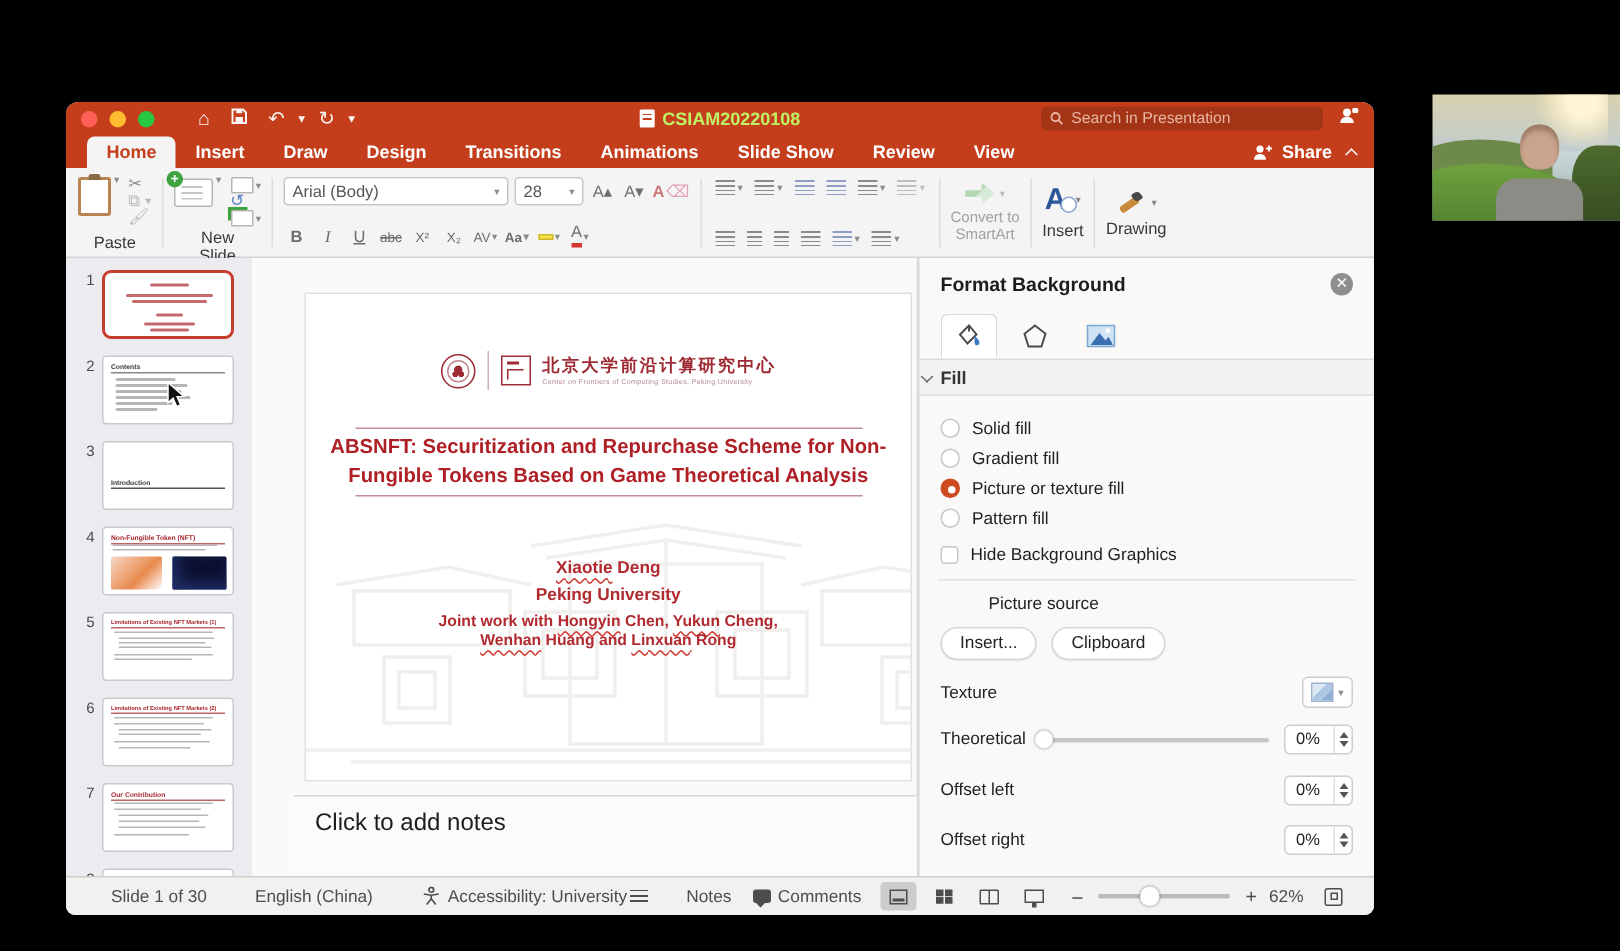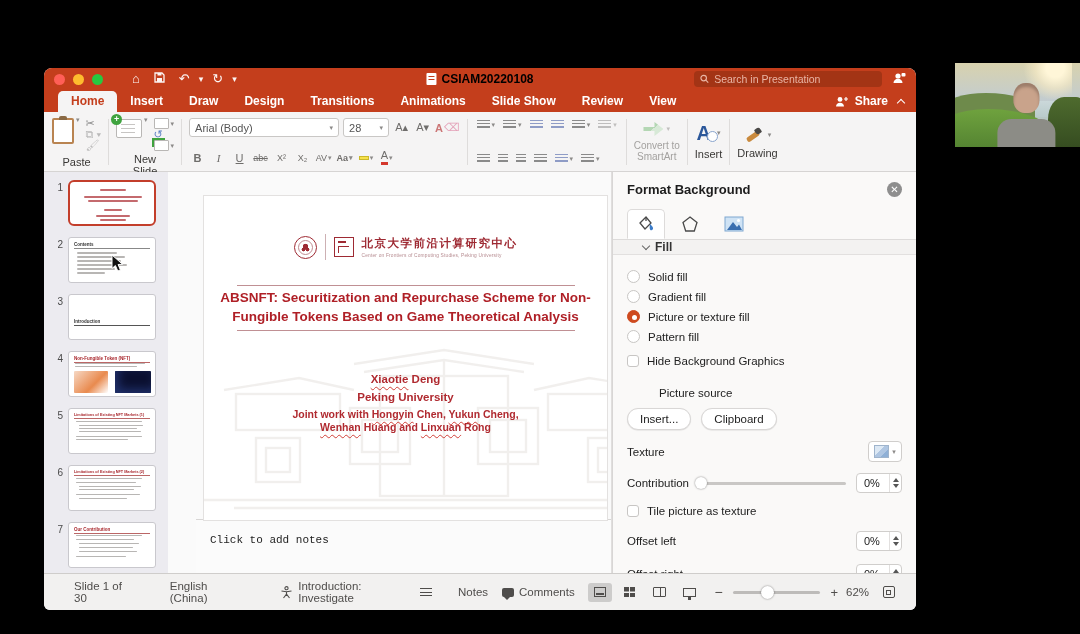--- a/index.html
+++ b/index.html
@@ -9,21 +9,21 @@
   
   .pp-window { position:absolute; left:44px; top:68px; width:872px; height:542px; border-radius:8px 8px 6px 6px; overflow:hidden; display:flex; flex-direction:column; background:#F5F4F4; box-shadow:0 6px 24px rgba(0,0,0,.6); }
 
   
   .titlebar { height:22px; background:#C43E1C; display:flex; align-items:center; padding:0 10px; position:relative; flex:none; }
   .traffic { display:flex; gap:8px; margin-right:22px; }
   .tl { width:11px; height:11px; border-radius:50%; }
   .tl.red{background:#FF5F57} .tl.yel{background:#FEBC2E} .tl.grn{background:#28C840}
   .tb-ico { color:#fff; font-size:13px; line-height:22px; margin:0 7px; opacity:.95; }
   .tb-ico.small{ font-size:9px; margin:0 2px;}
-  .doc-title { position:absolute; left:50%; transform:translateX(-50%); display:flex; align-items:center; gap:5px; color:#000000; font-weight:bold; font-size:12px; white-space:nowrap; }
+  .doc-title { position:absolute; left:50%; transform:translateX(-50%); display:flex; align-items:center; gap:5px; color:#bef264; font-weight:bold; font-size:12px; white-space:nowrap; }
   .doc-ic { width:10px; height:12px; background:#fff; border-radius:1px; position:relative; }
   .doc-ic::after{ content:""; position:absolute; left:2px; top:3px; width:6px; height:6px; background:repeating-linear-gradient(#C43E1C 0 1px,transparent 1px 3px); }
   .searchbox { margin-left:auto; width:188px; height:16px; background:#A33415; border-radius:4px; display:flex; align-items:center; padding:0 6px; gap:5px; }
   .searchbox input { background:transparent; border:none; outline:none; color:#F2C9BC; font-size:10.5px; width:100%; font-family:"Liberation Sans",sans-serif; }
   .searchbox input::placeholder { color:#E9B5A5; }
   .presence { margin-left:10px; }
 
   
   .tabrow { height:22px; background:#C43E1C; display:flex; align-items:flex-end; padding:0 12px 0 14px; flex:none; }
   .tab { color:#fff; font-size:12px; font-weight:600; padding:3px 13px 4px; white-space:nowrap; }
@@ -96,31 +96,31 @@
   .org-txt { display:flex; flex-direction:column; }
   .org-cn { font-size:11.5px; font-weight:bold; color:#9E2A33; letter-spacing:1.5px; }
   .org-en { font-size:4.8px; color:#B58A8F; margin-top:1.5px; letter-spacing:.2px;}
   .hline { position:absolute; left:50%; transform:translateX(-50%); width:338px; height:1px; background:#C09094; }
   .s-title { position:absolute; top:93px; left:0; right:0; text-align:center; color:#AF1F26; font-size:13.5px; font-weight:600; line-height:1.4; }
   .authors { position:absolute; left:0; right:0; text-align:center; color:#B02A30; }
   .wavy span.w { text-decoration:underline; text-decoration-style:wavy; text-decoration-color:#D04038; text-decoration-thickness:.8px; text-underline-offset:2.5px; }
   .watermark { position:absolute; bottom:0; left:0; right:0; height:178px; opacity:.75;}
 
   .notes-area { height:54px; border-top:1px solid #D8D6D5; background:#FBFBFB; padding:9px 14px; flex:none;}
-  .notes-area .ph { font-size:11px; color:#1d1d1d;font-family:Liberation Mono, monospace; }
+  .notes-area .ph { font-size:16px; color:#1d1d1d; }
 
   
   .panel { width:304px; background:#FAF9F8; border-left:1px solid #D8D6D5; padding:0 14px; flex:none; display:flex; flex-direction:column; overflow:hidden;}
   .p-head { display:flex; align-items:center; margin-top:10px; }
   .p-title { font-size:13px; font-weight:bold; color:#1d1d1d; flex:1;}
   .p-close { width:15px; height:15px; border-radius:50%; background:#8E8E8E; color:#fff; font-size:10px; line-height:15px; text-align:center; }
   .p-tabs { display:flex; gap:6px; margin-top:12px; border-bottom:1px solid #DDDBDA; margin-left:-14px; margin-right:-14px; padding:0 14px;}
   .p-tab { width:38px; height:30px; display:flex; align-items:center; justify-content:center; border-radius:5px 5px 0 0;}
   .p-tab.active { background:#fff; border:1px solid #DDDBDA; border-bottom:1px solid #fff; margin-bottom:-1px;}
-  .sec-head { margin:0 -14px; height:24px; background:#F3F2F1; border-bottom:1px solid #E2E0DF; display:flex; align-items:center; padding:0 30px; gap:6px; }
+  .sec-head { margin:0 -14px; height:24px; background:#F3F2F1; border-bottom:1px solid #E2E0DF; display:flex; align-items:center; padding:0 2px; gap:6px; }
   .sec-head .lbl{ font-size:12px; font-weight:600; color:#333; }
   .chev-dn { width:6px; height:6px; border-right:1.4px solid #666; border-bottom:1.4px solid #666; transform:rotate(45deg); margin-top:-2px;}
   .opt { display:flex; align-items:center; gap:8px; margin-top:7px; }
   .radio { width:13px; height:13px; border-radius:50%; background:#fff; border:1px solid #C8C6C4; flex:none; }
   .radio.sel { background:#CE4A1F; border-color:#CE4A1F; position:relative;}
   .radio.sel::after{ content:""; position:absolute; left:4px; top:4px; width:5px; height:5px; background:#fff; border-radius:50%;}
   .checkbox { width:12px; height:12px; border-radius:3px; background:#fff; border:1px solid #C8C6C4; flex:none;}
   .opt .olbl { font-size:11.5px; color:#222; }
   .p-div { height:1px; background:#E5E3E2; margin:10px -2px 0;}
   .p-lbl { font-size:11.5px; color:#222; }
@@ -129,21 +129,21 @@
   .spin { margin-left:auto; width:46px; height:20px; background:#fff; border:1px solid #D0CECC; border-radius:4px; display:flex; align-items:center; padding-left:7px; font-size:11px; color:#222; position:relative;}
   .stepper { margin-left:auto; width:12px; height:100%; border-left:1px solid #E2E0DF; display:flex; flex-direction:column; align-items:center; justify-content:center; gap:2px;}
   .stp-up{ width:0;height:0;border-left:3px solid transparent;border-right:3px solid transparent;border-bottom:4px solid #555;}
   .stp-dn{ width:0;height:0;border-left:3px solid transparent;border-right:3px solid transparent;border-top:4px solid #555;}
   .slider { flex:1; height:3px; background:#C9C7C5; border-radius:2px; margin:0 10px 0 8px; position:relative;}
   .knob { width:12px; height:12px; border-radius:50%; background:#fff; box-shadow:0 0 2px rgba(0,0,0,.5); position:absolute; top:-5px;}
   .tex-btn { margin-left:auto; width:34px; height:21px; background:#fff; border:1px solid #D0CECC; border-radius:4px; display:flex; align-items:center; justify-content:center; gap:3px;}
   .tex-swatch { width:15px; height:13px; background:linear-gradient(135deg,#DCE8F4 0 40%,#AFC6E2 40% 70%,#8FB0D6 70%); border:1px solid #9fb4cc;}
 
   
-  .statusbar { height:37px; background:#F2F1F0; border-top:1px solid #CFCDCB; display:flex; align-items:center; padding:0 12px; font-size:11.5px; color:#4F4D4B; flex:none; }
+  .statusbar { height:26px; background:#F2F1F0; border-top:1px solid #CFCDCB; display:flex; align-items:center; padding:0 12px; font-size:11.5px; color:#4F4D4B; flex:none; }
   .sb-ico { display:inline-flex; margin-right:5px; }
   .view-btn { width:24px; height:19px; display:flex; align-items:center; justify-content:center; border-radius:3px; margin:0 3px;}
   .view-btn.active { background:#CDCCCB; }
   .norm-ic{ width:12px; height:10px; border:1.3px solid #4F4D4B; position:relative;}
   .norm-ic::after{content:"";position:absolute;left:1px;bottom:1px;width:8px;height:2px;background:#4F4D4B;}
   .grid-ic{ width:11px; height:10px; background:linear-gradient(#4F4D4B 0 0) 0 0/5px 4.5px no-repeat,linear-gradient(#4F4D4B 0 0) 6px 0/5px 4.5px no-repeat,linear-gradient(#4F4D4B 0 0) 0 5.5px/5px 4.5px no-repeat,linear-gradient(#4F4D4B 0 0) 6px 5.5px/5px 4.5px no-repeat;}
   .read-ic{ width:13px; height:10px; border:1.3px solid #4F4D4B; border-radius:1px; position:relative;}
   .read-ic::after{content:"";position:absolute;left:50%;top:0;bottom:0;width:1.3px;background:#4F4D4B;}
   .show-ic{ width:13px; height:9px; border:1.3px solid #4F4D4B; position:relative; }
   .show-ic::after{content:"";position:absolute;left:4px;top:8px;width:3px;height:3px;background:#4F4D4B;}
@@ -616,37 +616,33 @@
 
       <div class="prow">
         <span class="p-lbl">Texture</span>
         <span class="tex-btn">
           <span class="tex-swatch"></span>
           <span class="caret">▾</span>
         </span>
       </div>
 
       <div class="prow">
-        <span class="p-lbl">Contribution</span>
+        <span class="p-lbl">Theoretical</span>
         <span class="slider">
             <span class="knob" style="left:-2px;"></span>
           </span>
         <span class="spin">
           <span>0%</span>
           <span class="stepper">
               <span class="stp-up"></span>
               <span class="stp-dn"></span>
             </span>
         </span>
       </div>
 
-      <div class="opt" style="margin-top:12px;">
-        <span class="checkbox"></span>
-        <span class="olbl">Tile picture as texture</span>
-      </div>
 
       <div class="prow" style="margin-top:14px;">
         <span class="p-lbl">Offset left</span>
         <span class="spin">
           <span>0%</span>
           <span class="stepper">
               <span class="stp-up"></span>
               <span class="stp-dn"></span>
             </span>
         </span>
@@ -669,21 +665,21 @@
   <div class="statusbar">
     <span style="margin-left:18px;">Slide 1 of 30</span>
     <span style="margin-left:32px;">English (China)</span>
     <span style="margin-left:32px;display:flex;align-items:center;">
       <span class="sb-ico">
         <svg width="13" height="13" viewBox="0 0 13 13">
             <circle cx="6.5" cy="2.2" r="1.6" fill="none" stroke="#4F4D4B" stroke-width="1.1"></circle>
             <path d="M1.5 5 L6.5 5.8 L11.5 5 M6.5 5.8 L6.5 8.2 M6.5 8.2 L3.5 12 M6.5 8.2 L9.5 12" fill="none" stroke="#4F4D4B" stroke-width="1.1"></path>
           </svg>
       </span>
-      <span>Introduction: Investigate</span>
+      <span>Accessibility: University</span>
     </span>
     <span style="flex:1;"></span>
     <span style="display:flex;align-items:center;margin-right:14px;gap:21px;">
       <span class="sb-ico note-ic"></span>
       <span>Notes</span>
     </span>
     <span style="display:flex;align-items:center;margin-right:10px;">
       <span class="sb-ico cmt-ic"></span>
       <span>Comments</span>
     </span>

